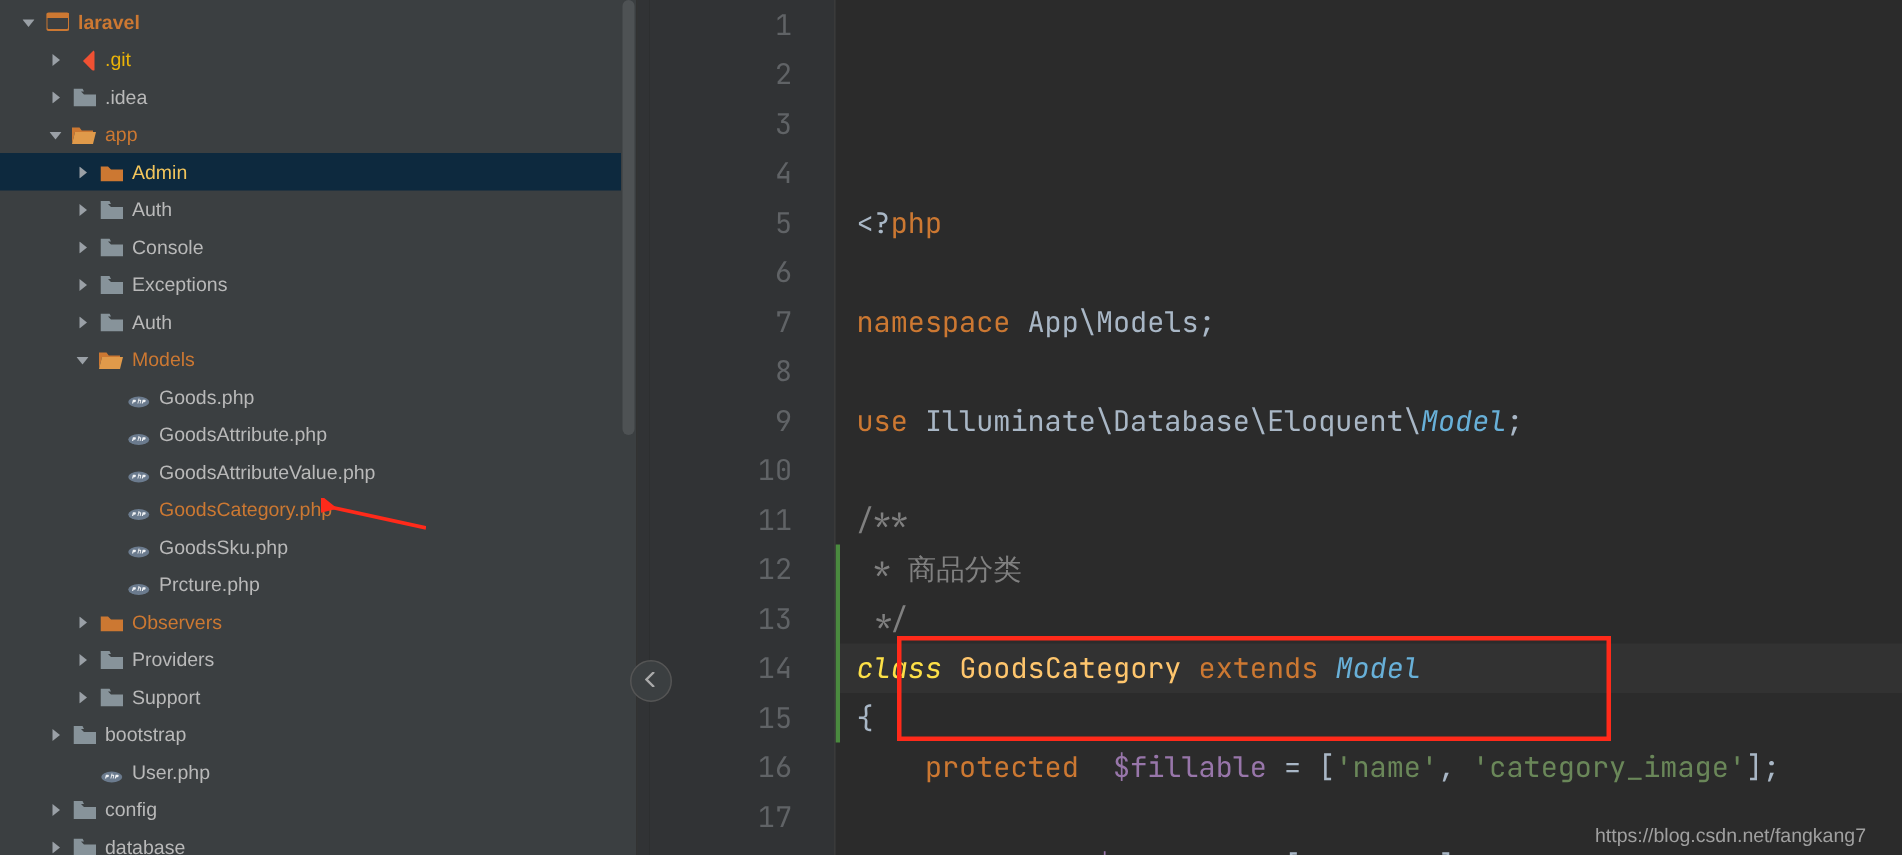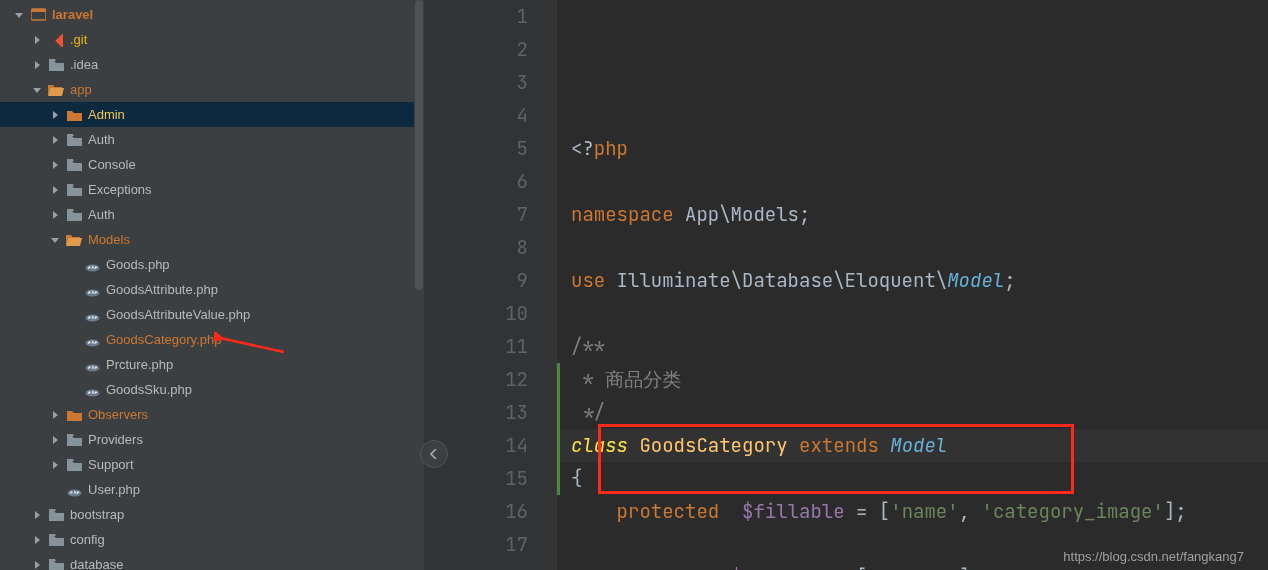--- a/index.html
+++ b/index.html
@@ -401,36 +401,36 @@
           <span class="spacer" style="width: 62px;"></span>
           <span class="arrow none"></span>
           <span class="icon">
             <svg width="15" height="14" viewBox="0 0 15 14">
               <ellipse cx="7.5" cy="10" rx="7" ry="3.6" fill="#6b7b8e"></ellipse>
               <path d="M3,11 L3.6,8.5 L5,8.5 Q5.8,8.5 5.6,9.4 Q5.4,10.2 4.6,10.2 L4,10.2 L3.8,11 Z" fill="#fff" opacity="0.9"></path>
               <path d="M9.5,11 L10.1,8.5 L11.5,8.5 Q12.3,8.5 12.1,9.4 Q11.9,10.2 11.1,10.2 L10.5,10.2 L10.3,11 Z" fill="#fff" opacity="0.9"></path>
               <path d="M6.6,11 L7.4,7.6 L8,7.6 L7.8,8.5 L8.6,8.5 Q9.3,8.5 9.1,9.3 L8.7,11 L8.1,11 L8.5,9.5 Q8.55,9.2 8.2,9.2 L7.65,9.2 L7.2,11 Z" fill="#fff" opacity="0.9"></path>
             </svg>
           </span>
+          <span class="label ">GoodsSku.php</span>
+        </div>
+        <div class="tree-row">
+          <span class="spacer" style="width: 62px;"></span>
+          <span class="arrow none"></span>
+          <span class="icon">
+            <svg width="15" height="14" viewBox="0 0 15 14">
+              <ellipse cx="7.5" cy="10" rx="7" ry="3.6" fill="#6b7b8e"></ellipse>
+              <path d="M3,11 L3.6,8.5 L5,8.5 Q5.8,8.5 5.6,9.4 Q5.4,10.2 4.6,10.2 L4,10.2 L3.8,11 Z" fill="#fff" opacity="0.9"></path>
+              <path d="M9.5,11 L10.1,8.5 L11.5,8.5 Q12.3,8.5 12.1,9.4 Q11.9,10.2 11.1,10.2 L10.5,10.2 L10.3,11 Z" fill="#fff" opacity="0.9"></path>
+              <path d="M6.6,11 L7.4,7.6 L8,7.6 L7.8,8.5 L8.6,8.5 Q9.3,8.5 9.1,9.3 L8.7,11 L8.1,11 L8.5,9.5 Q8.55,9.2 8.2,9.2 L7.65,9.2 L7.2,11 Z" fill="#fff" opacity="0.9"></path>
+            </svg>
+          </span>
           <span class="label ">Prcture.php</span>
         </div>
         <div class="tree-row">
-          <span class="spacer" style="width: 62px;"></span>
-          <span class="arrow none"></span>
-          <span class="icon">
-            <svg width="15" height="14" viewBox="0 0 15 14">
-              <ellipse cx="7.5" cy="10" rx="7" ry="3.6" fill="#6b7b8e"></ellipse>
-              <path d="M3,11 L3.6,8.5 L5,8.5 Q5.8,8.5 5.6,9.4 Q5.4,10.2 4.6,10.2 L4,10.2 L3.8,11 Z" fill="#fff" opacity="0.9"></path>
-              <path d="M9.5,11 L10.1,8.5 L11.5,8.5 Q12.3,8.5 12.1,9.4 Q11.9,10.2 11.1,10.2 L10.5,10.2 L10.3,11 Z" fill="#fff" opacity="0.9"></path>
-              <path d="M6.6,11 L7.4,7.6 L8,7.6 L7.8,8.5 L8.6,8.5 Q9.3,8.5 9.1,9.3 L8.7,11 L8.1,11 L8.5,9.5 Q8.55,9.2 8.2,9.2 L7.65,9.2 L7.2,11 Z" fill="#fff" opacity="0.9"></path>
-            </svg>
-          </span>
-          <span class="label ">GoodsSku.php</span>
-        </div>
-        <div class="tree-row">
           <span class="spacer" style="width: 44px;"></span>
           <span class="arrow">
             <svg width="8" height="8" viewBox="0 0 8 8">
               <path d="M2,0 L7,4 L2,8 Z" fill="#9aa0a6"></path>
             </svg>
           </span>
           <span class="icon">
             <svg width="15" height="12" viewBox="0 0 15 12">
               <path d="M0,2 L5,2 L7,4 L15,4 L15,12 L0,12 Z" fill="#cc7832"></path>
             </svg>
@@ -459,45 +459,45 @@
             </svg>
           </span>
           <span class="icon">
             <svg width="15" height="12" viewBox="0 0 15 12">
               <path d="M0,2 L5,2 L7,4 L15,4 L15,12 L0,12 Z M0,2 L0,0 L6,0 L7,2" fill="#87939a"></path>
             </svg>
           </span>
           <span class="label ">Support</span>
         </div>
         <div class="tree-row">
+          <span class="spacer" style="width: 26px;"></span>
+          <span class="arrow">
+            <svg width="8" height="8" viewBox="0 0 8 8">
+              <path d="M2,0 L7,4 L2,8 Z" fill="#9aa0a6"></path>
+            </svg>
+          </span>
+          <span class="icon">
+            <svg width="15" height="12" viewBox="0 0 15 12">
+              <path d="M0,2 L5,2 L7,4 L15,4 L15,12 L0,12 Z M0,2 L0,0 L6,0 L7,2" fill="#87939a"></path>
+            </svg>
+          </span>
+          <span class="label ">bootstrap</span>
+        </div>
+        <div class="tree-row">
           <span class="spacer" style="width: 44px;"></span>
           <span class="arrow none"></span>
           <span class="icon">
             <svg width="15" height="14" viewBox="0 0 15 14">
               <ellipse cx="7.5" cy="10" rx="7" ry="3.6" fill="#6b7b8e"></ellipse>
               <path d="M3,11 L3.6,8.5 L5,8.5 Q5.8,8.5 5.6,9.4 Q5.4,10.2 4.6,10.2 L4,10.2 L3.8,11 Z" fill="#fff" opacity="0.9"></path>
               <path d="M9.5,11 L10.1,8.5 L11.5,8.5 Q12.3,8.5 12.1,9.4 Q11.9,10.2 11.1,10.2 L10.5,10.2 L10.3,11 Z" fill="#fff" opacity="0.9"></path>
               <path d="M6.6,11 L7.4,7.6 L8,7.6 L7.8,8.5 L8.6,8.5 Q9.3,8.5 9.1,9.3 L8.7,11 L8.1,11 L8.5,9.5 Q8.55,9.2 8.2,9.2 L7.65,9.2 L7.2,11 Z" fill="#fff" opacity="0.9"></path>
             </svg>
           </span>
           <span class="label ">User.php</span>
-        </div>
-        <div class="tree-row">
-          <span class="spacer" style="width: 26px;"></span>
-          <span class="arrow">
-            <svg width="8" height="8" viewBox="0 0 8 8">
-              <path d="M2,0 L7,4 L2,8 Z" fill="#9aa0a6"></path>
-            </svg>
-          </span>
-          <span class="icon">
-            <svg width="15" height="12" viewBox="0 0 15 12">
-              <path d="M0,2 L5,2 L7,4 L15,4 L15,12 L0,12 Z M0,2 L0,0 L6,0 L7,2" fill="#87939a"></path>
-            </svg>
-          </span>
-          <span class="label ">bootstrap</span>
         </div>
         <div class="tree-row">
           <span class="spacer" style="width: 26px;"></span>
           <span class="arrow">
             <svg width="8" height="8" viewBox="0 0 8 8">
               <path d="M2,0 L7,4 L2,8 Z" fill="#9aa0a6"></path>
             </svg>
           </span>
           <span class="icon">
             <svg width="15" height="12" viewBox="0 0 15 12">

